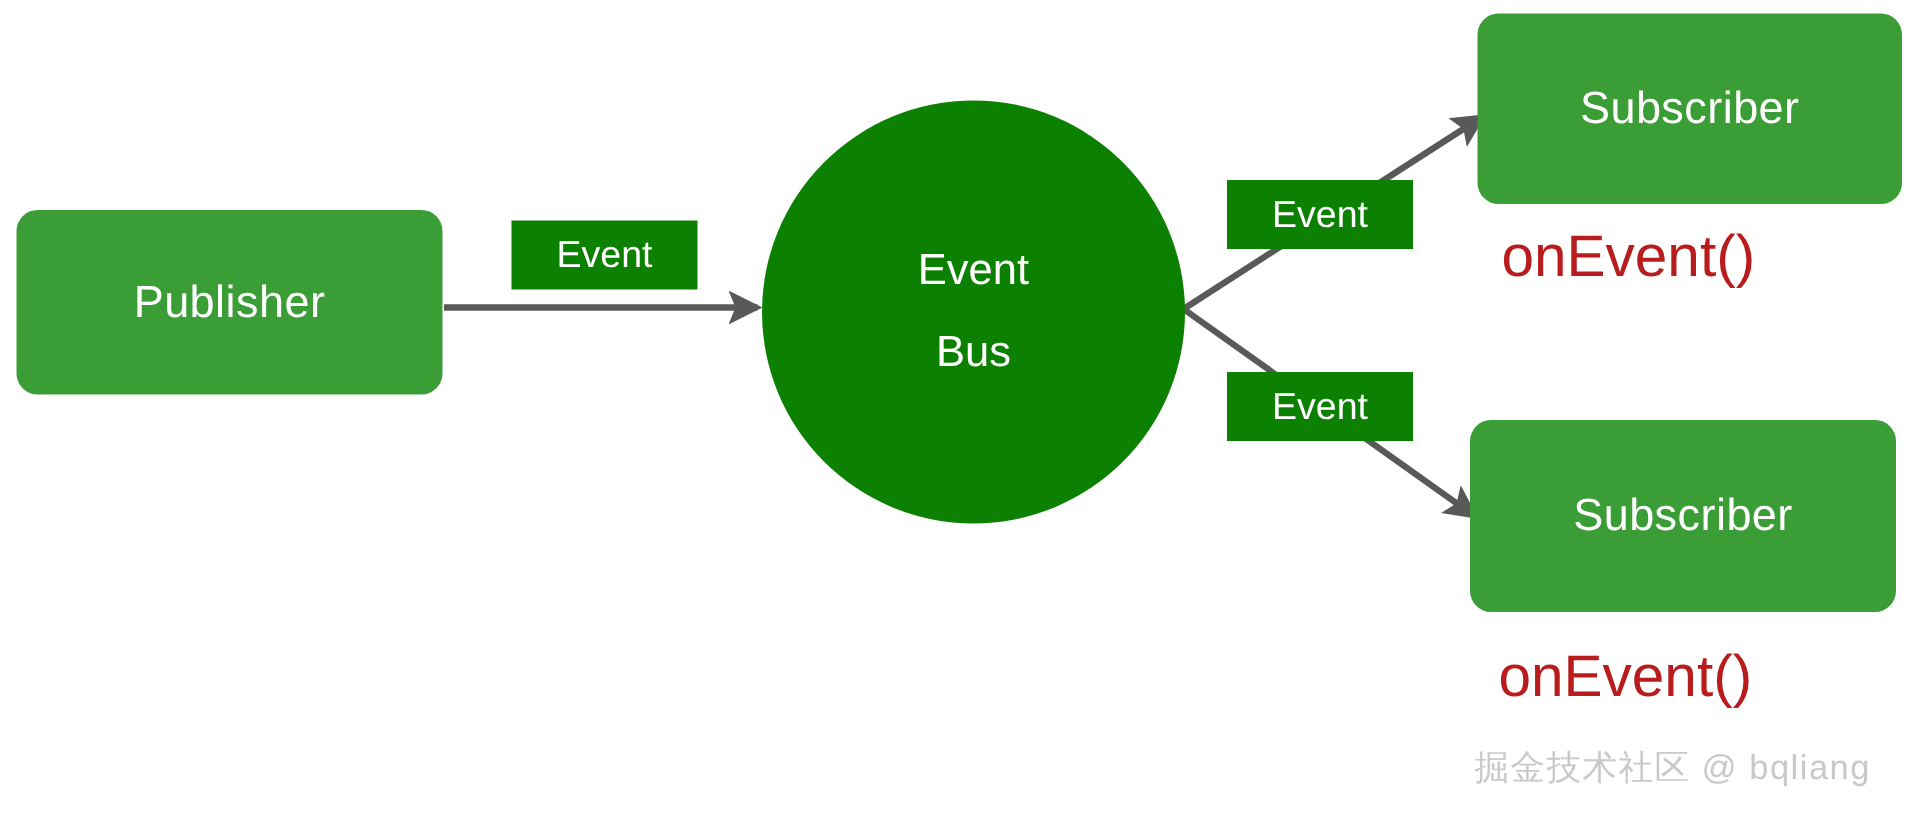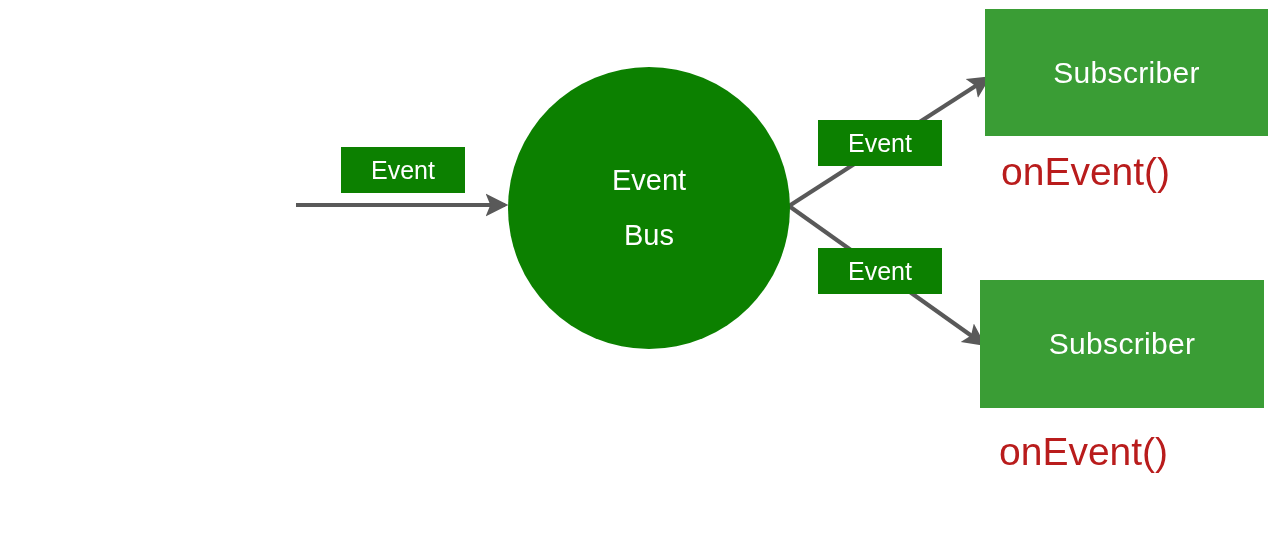--- a/index.html
+++ b/index.html
@@ -25,20 +25,21 @@
     height: 547px;
   }
   .node-box {
     position: absolute;
     display: flex;
     align-items: center;
     justify-content: center;
     color: #ffffff;
     font-weight: 400;
     letter-spacing: 0.3px;
+    border-radius: 14px;
   }
   .node-publisher {
     left: 11px;
     top: 140px;
     width: 284px;
     height: 123px;
     background: #3a9d35;
     font-size: 30px;
   }
   .node-subscriber-top {
@@ -140,20 +141,23 @@
       </marker>
     </defs>
 
     <line x1="296" y1="205" x2="505" y2="205" stroke="#595959" stroke-width="4.2" marker-end="url(#arrowhead)"></line>
 
     <line x1="789" y1="206" x2="988" y2="78" stroke="#595959" stroke-width="4.2" marker-end="url(#arrowhead)"></line>
 
     <line x1="789" y1="206" x2="983" y2="344" stroke="#595959" stroke-width="4.2" marker-end="url(#arrowhead)"></line>
   </svg>
 
+  <div class="node-box node-publisher">
+    <span>Publisher</span>
+  </div>
 
   <div class="node-eventbus">
     <span>Event</span>
     <span>Bus</span>
   </div>
 
   <div class="node-box node-subscriber-top">
     <span>Subscriber</span>
   </div>
 
@@ -171,14 +175,15 @@
 
   <div class="event-chip chip-bottom">
     <span>Event</span>
   </div>
 
 
   <div class="plain-label label-onevent-top">onEvent()</div>
 
   <div class="plain-label label-onevent-bottom">onEvent()</div>
 
+  <div class="watermark">掘金技术社区 @ bqliang</div>
 
 </div>
 
 </body></html>

